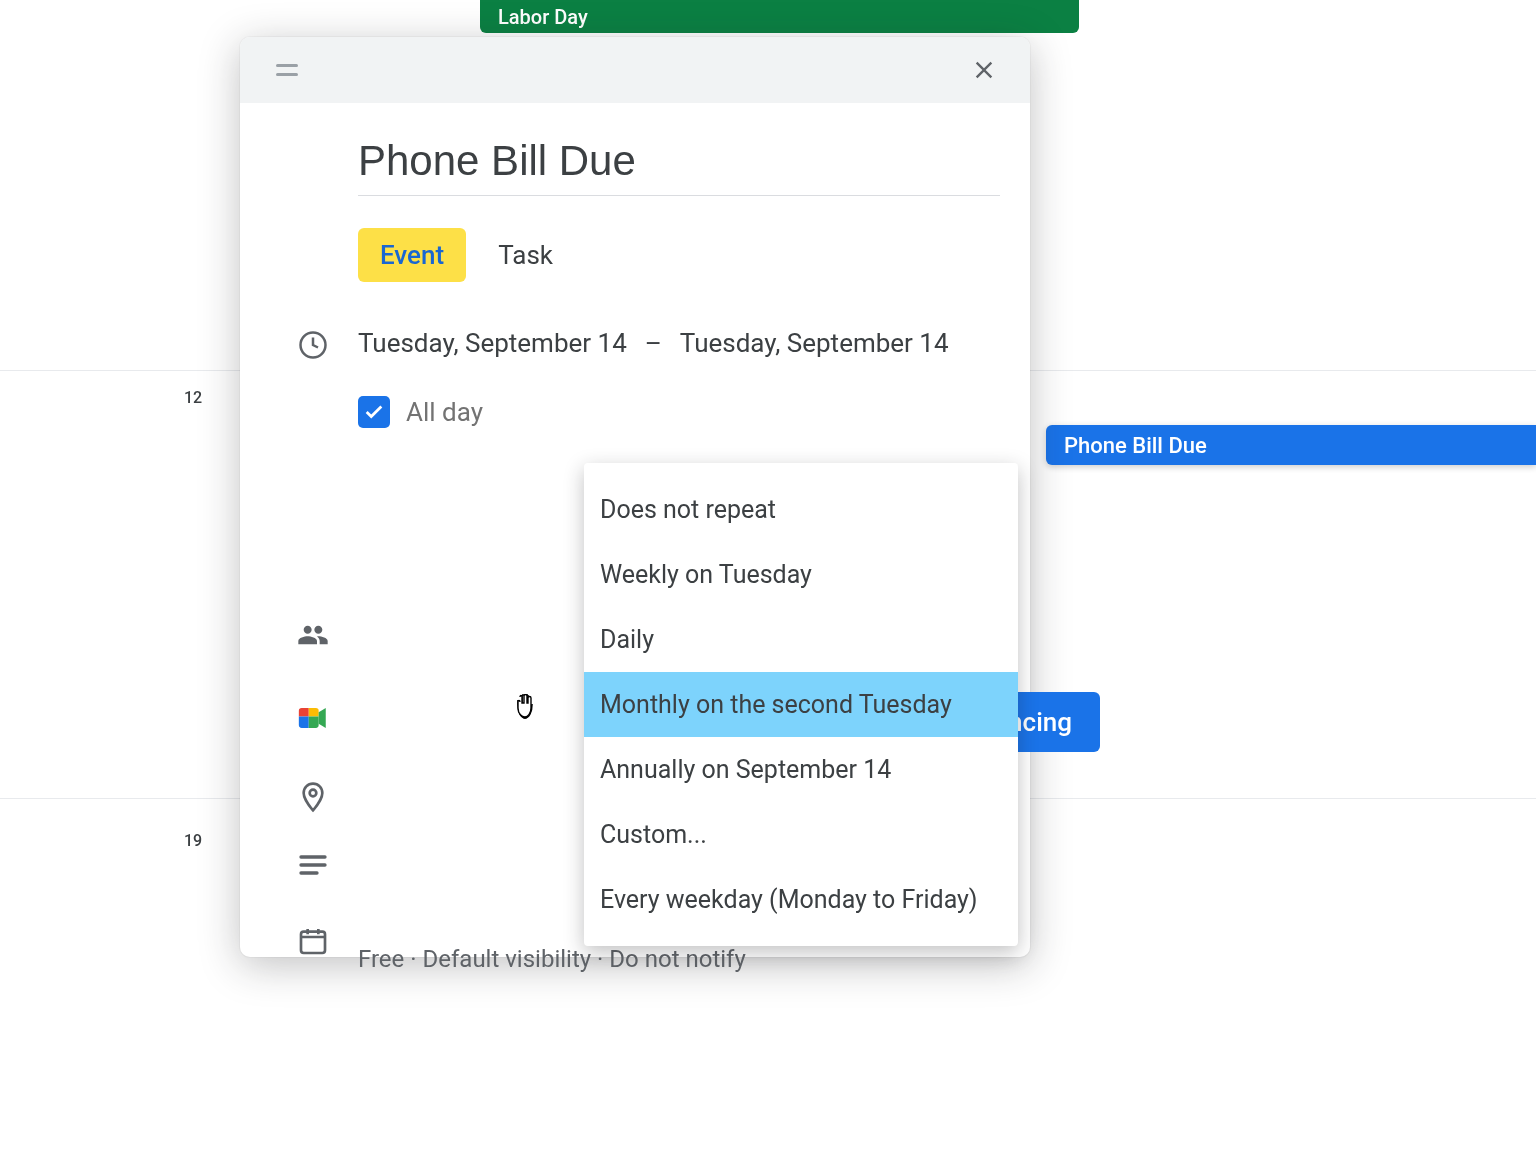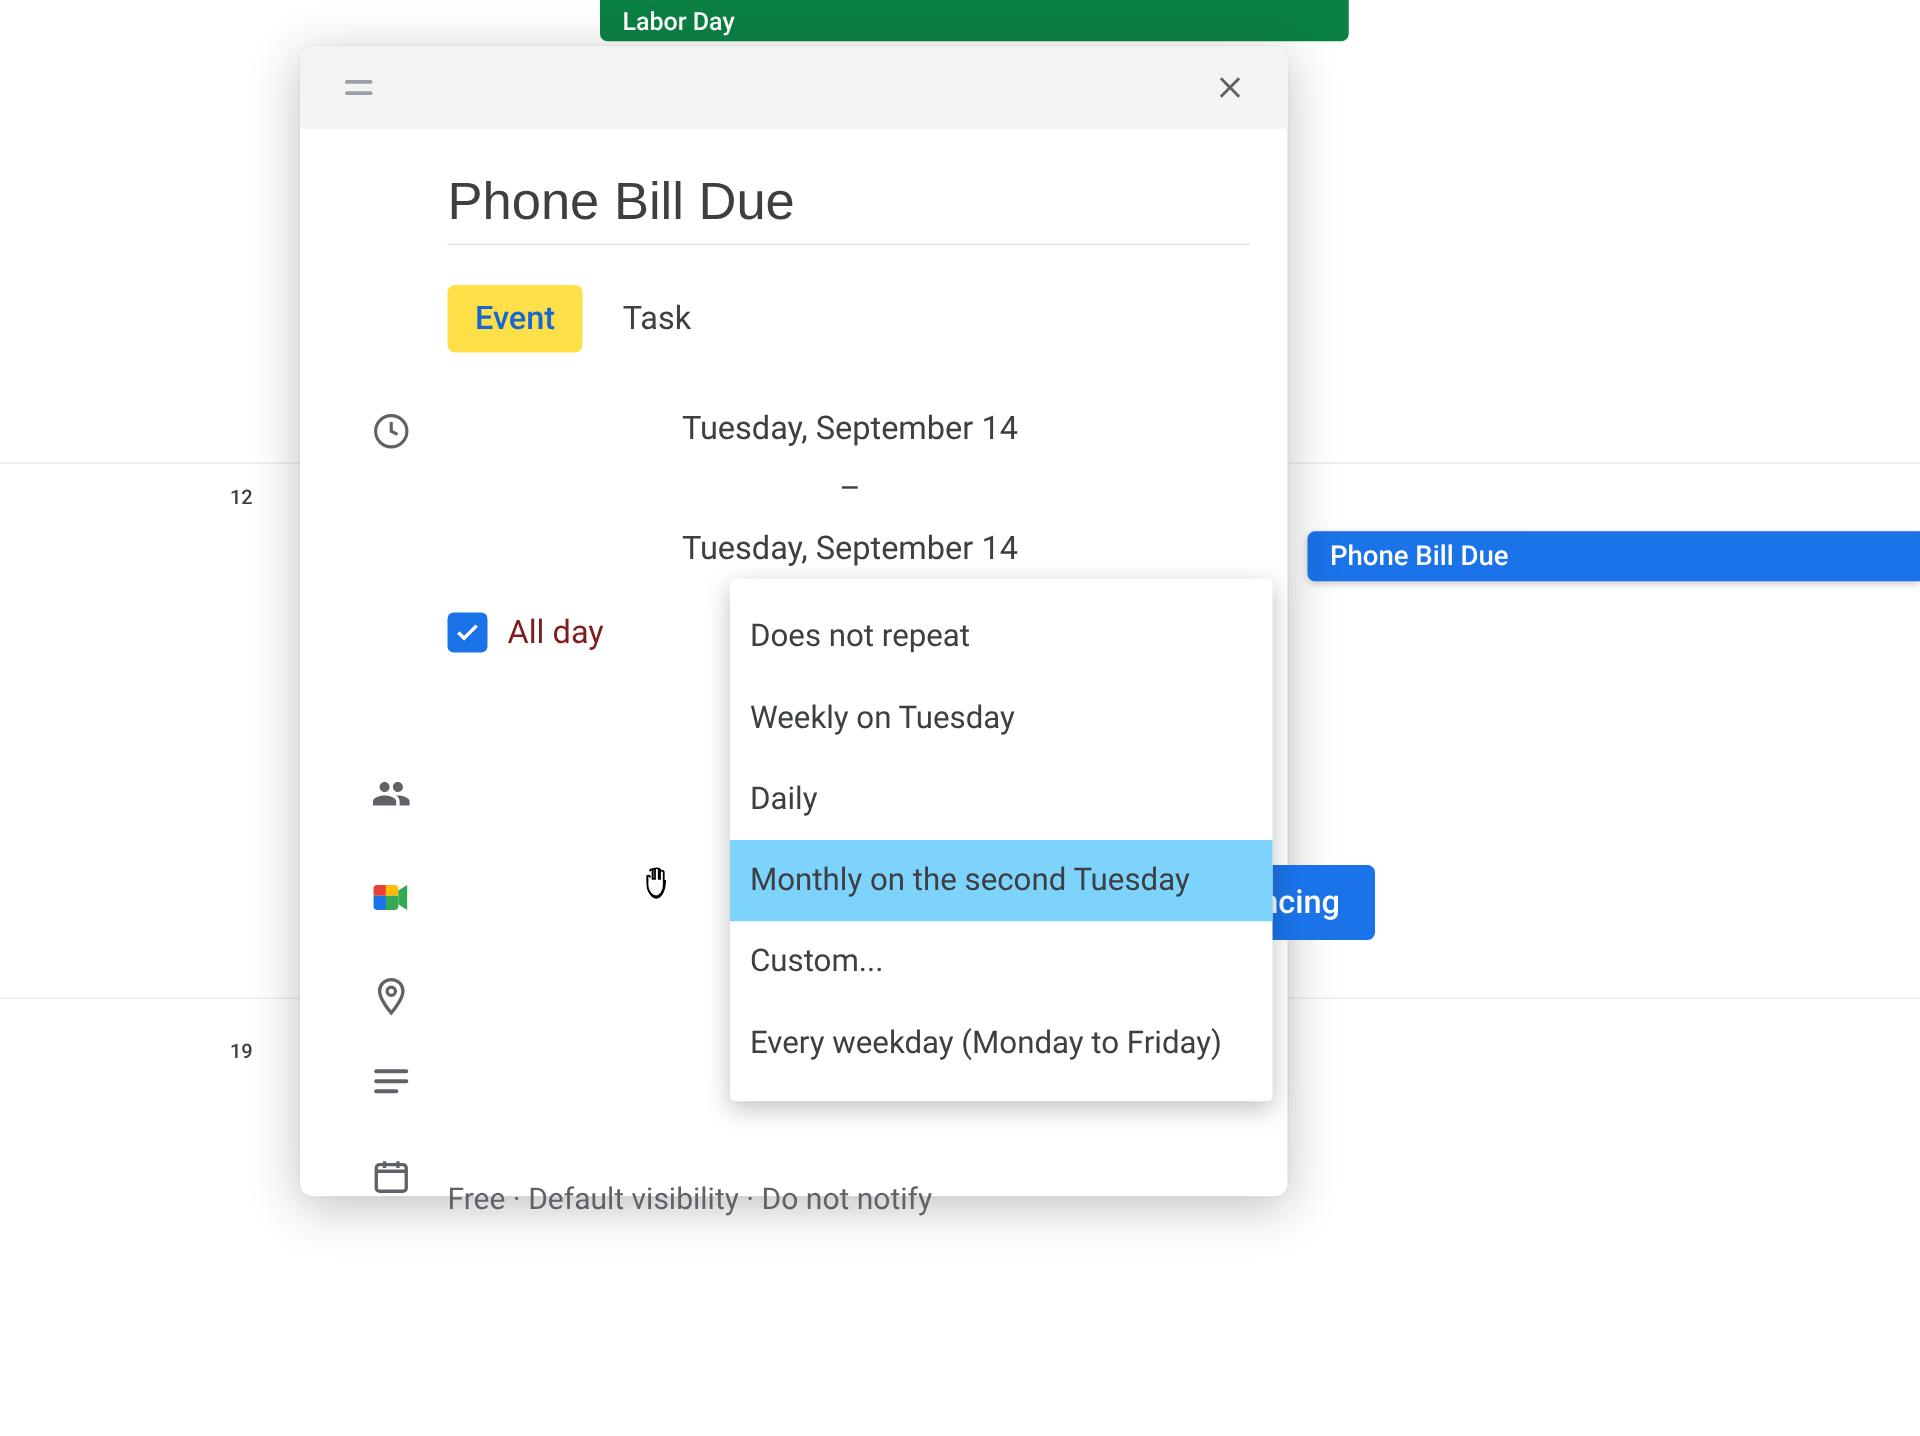--- a/index.html
+++ b/index.html
@@ -139,21 +139,21 @@
     justify-content: center;
     padding-top: 2px;
     color: #5f6368;
     flex-shrink: 0;
   }
   .row-content {
     flex: 1;
     font-size: 26px;
     color: #3c4043;
   }
-  .date-range { display:flex; gap: 18px; align-items:center;flex-direction:column; }
+  .date-range { display:flex; gap: 18px; align-items:center; }
   .date-sep { color: #3c4043; }
 
   .allday-row { display:flex; align-items:center; gap: 16px; margin-top: 36px; margin-left: 90px;}
   .checkbox {
     width: 32px; height: 32px;
     border-radius: 5px;
     background: #1a73e8;
     display:flex; align-items:center; justify-content:center;
     cursor: pointer;
     flex-shrink: 0;
@@ -279,21 +279,21 @@
         <span>Tuesday, September 14</span>
       </div>
     </div>
 
     <div class="allday-row">
       <div class="checkbox">
         <svg viewBox="0 0 24 24">
             <path fill="none" stroke="#fff" stroke-width="3" d="M4 12l5 5L20 6"></path>
           </svg>
       </div>
-      <span style="font-size:26px; color:#7f1d1d;">All day</span>
+      <span style="font-size:26px; color:#737373;">All day</span>
     </div>
 
   </div>
 
   <div class="conf-btn">
     <span>rencing</span>
   </div>
 
   <div class="icon-only-row" style="top:582px">
     <svg viewBox="0 0 24 24" width="32" height="32">
@@ -328,20 +328,21 @@
       </svg>
   </div>
 
   <div class="bottom-text">Free · Default visibility · Do not notify</div>
 
   <div class="dropdown">
     <div class="dd-item">Does not repeat</div>
     <div class="dd-item">Weekly on Tuesday</div>
     <div class="dd-item">Daily</div>
     <div class="dd-item hover">Monthly on the second Tuesday</div>
+    <div class="dd-item">Annually on September 14</div>
     <div class="dd-item">Custom...</div>
     <div class="dd-item">Every weekday (Monday to Friday)</div>
   </div>
 
 </div>
 
 <div class="cursor">
   <svg width="22" height="26" viewBox="0 0 22 26">
     <path d="M8 1 v17 M14 1 v17 M4 10 c0 8 3 14 7 14 s7-6 7-14 M4 10 V6" fill="none" stroke="#000" stroke-width="1.6"></path>
     <path d="M8 1 h6 M8 18 c0 4 2 6 3 6 s3-2 3-6" fill="none" stroke="#000" stroke-width="1.6"></path>

